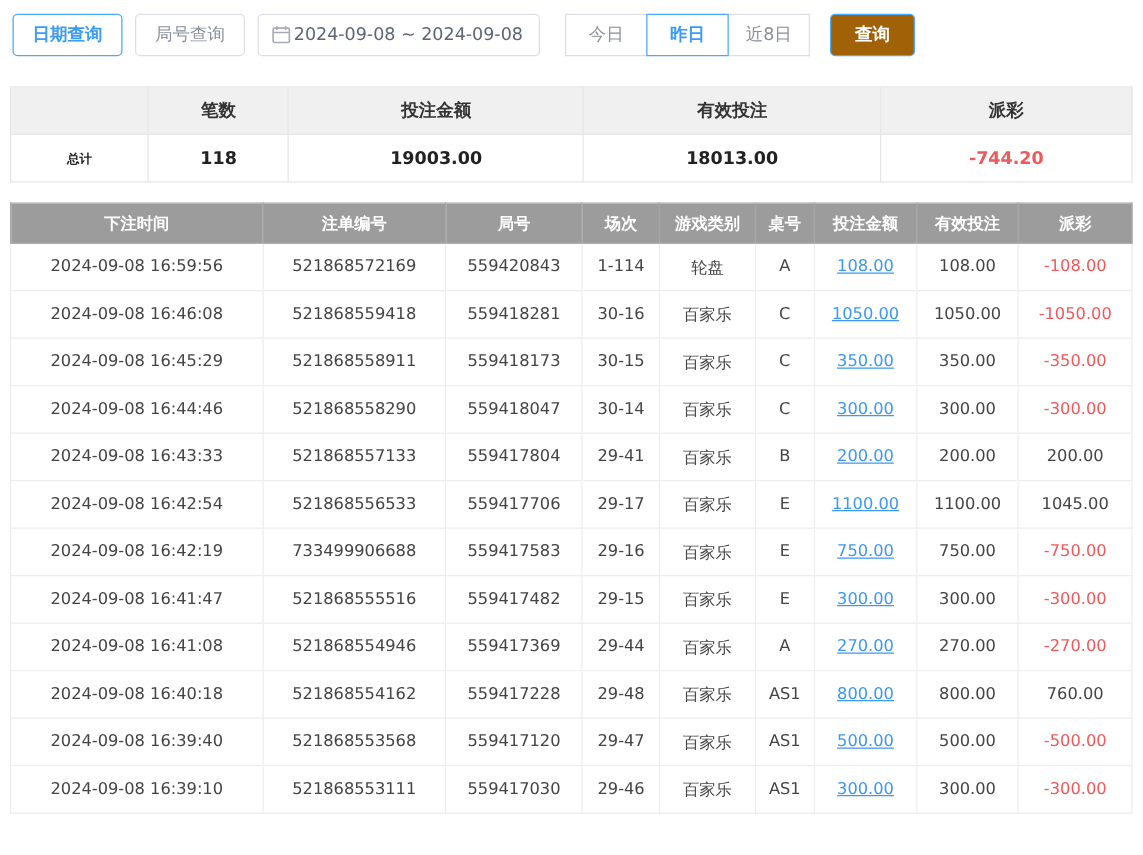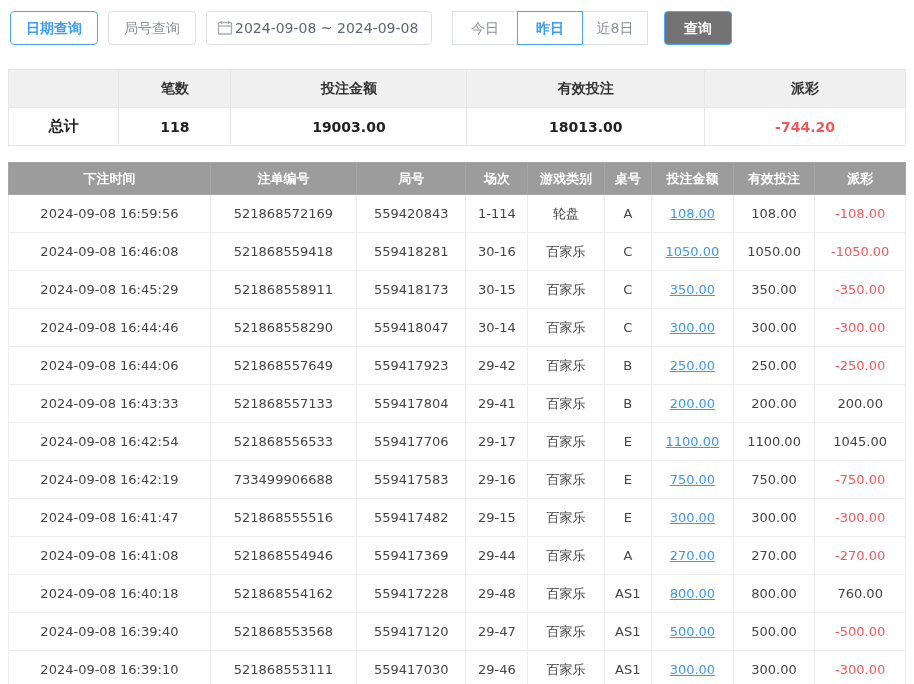--- a/index.html
+++ b/index.html
@@ -35,41 +35,41 @@
     padding: 0 10px;
     color: #5f6673; font-size: 14px;
     cursor: pointer;
   }
   .cal-icon { display: inline-flex; color: #a8abb2; }
   .seg { display: flex; margin-left: 10px; }
   .seg .btn { border-radius: 0; margin-left: -1px; min-width: 66px; text-align: center; padding: 0 12px; }
   .seg .btn:first-child { margin-left: 0; }
   .seg .btn.active { color: #3b9cf5; border-color: #4da9f8; position: relative; z-index: 1; font-weight: bold; }
   .btn.search {
-    background: #737373; border-color: #4da9f8; color: #fff;
+    background: #a16207; border-color: #4da9f8; color: #fff;
     min-width: 68px; margin-left: 6px; font-weight: bold; text-align: center;
   }
 
   
   table { border-collapse: collapse; padding-left: 28px; }
   table.summary {
     width: 898px; margin: 14px 8px 0 8px;
     font-size: 14px; table-layout: fixed;
   }
   table.summary th {
     background: #f0f0f0; color: #333;
     height: 38px; font-weight: bold;
     border: 1px solid #e6e6e6; text-align: center;
   }
   table.summary td {
     height: 38px; text-align: center;
     border: 1px solid #e6e6e6;
     color: #222; font-weight: bold; background: #fff;
   }
-  table.summary td.row-label { font-size: 15px; }
+  table.summary td.row-label { font-size: 10px; }
 
   
   table.bets {
     width: 898px; margin: 16px 8px 0 8px;
     font-size: 13px; table-layout: fixed; color: #333;
   }
   table.bets thead th {
     background: #9c9c9c; color: #ffffff;
     height: 32px; font-weight: bold;
     border: 1px solid #a6a6a6; text-align: center;
@@ -209,31 +209,20 @@
       <td>521868558290</td>
       <td>559418047</td>
       <td>30-14</td>
       <td>百家乐</td>
       <td>C</td>
       <td class="bet-link">300.00</td>
       <td>300.00</td>
       <td class="neg">-300.00</td>
     </tr>
 
-    <tr>
-      <td>2024-09-08 16:44:06</td>
-      <td>521868557649</td>
-      <td>559417923</td>
-      <td>29-42</td>
-      <td>百家乐</td>
-      <td>B</td>
-      <td class="bet-link">250.00</td>
-      <td>250.00</td>
-      <td class="neg">-250.00</td>
-    </tr>
 
     <tr>
       <td>2024-09-08 16:43:33</td>
       <td>521868557133</td>
       <td>559417804</td>
       <td>29-41</td>
       <td>百家乐</td>
       <td>B</td>
       <td class="bet-link">200.00</td>
       <td>200.00</td>

